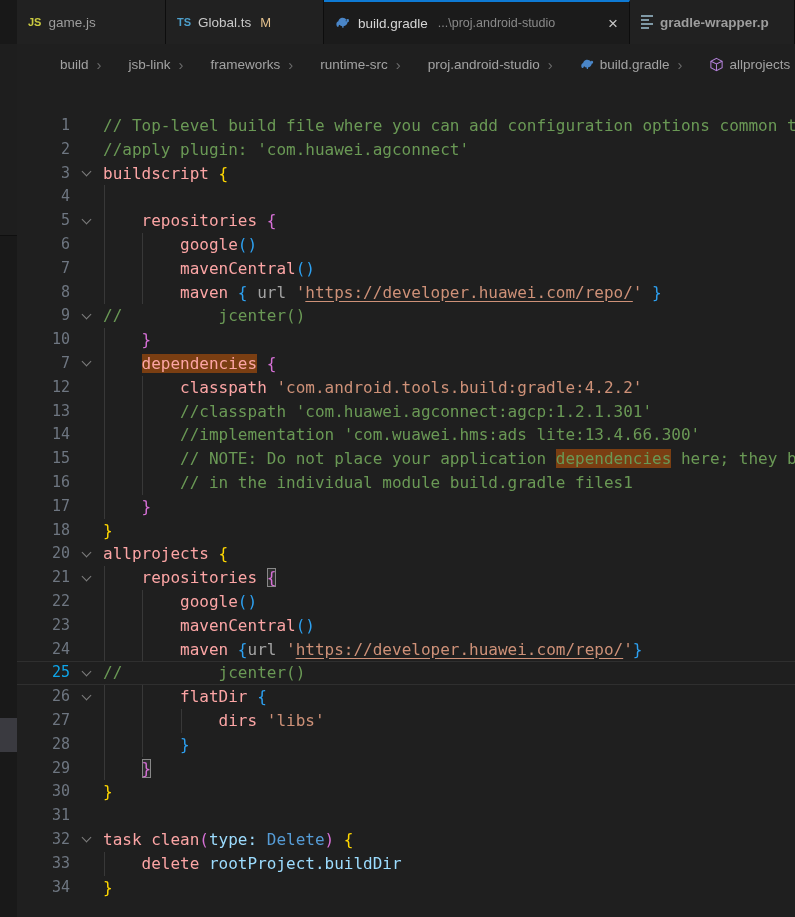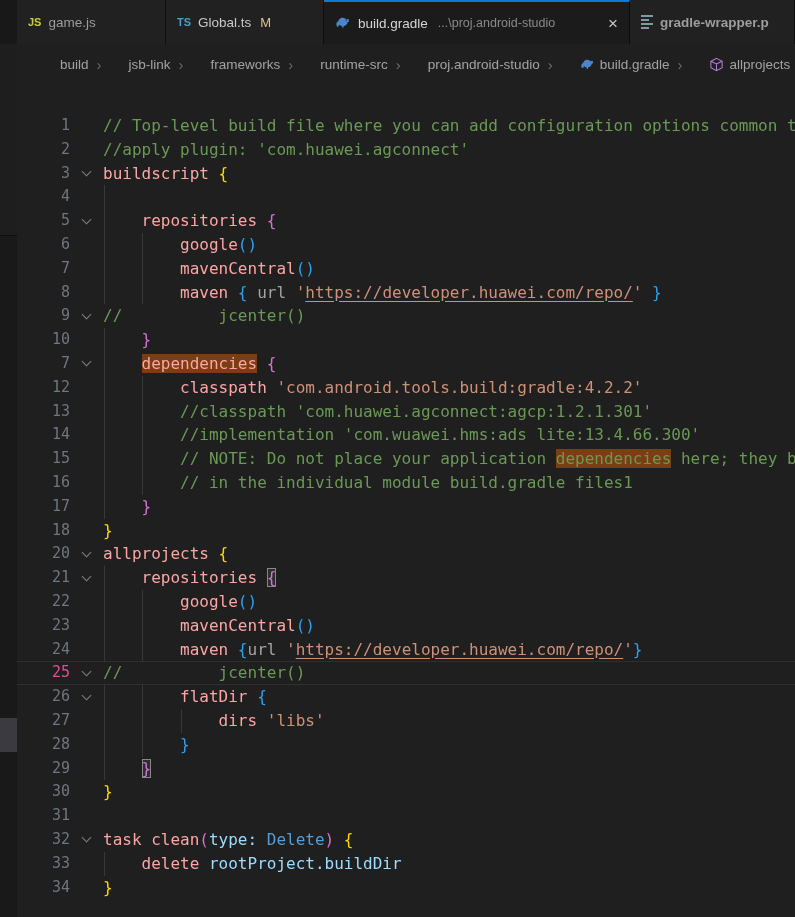--- a/index.html
+++ b/index.html
@@ -37,21 +37,21 @@
   .breadcrumbs .sep{color:#6b6b6b;font-size:15px;margin:0 1px;}
   .crumb{display:flex;align-items:center;gap:5px;cursor:pointer;white-space:nowrap;margin-left:19px;}
 
   
   .editor{position:relative;margin-left:17px;background:#1f1f1f;height:833px;overflow:hidden;
     padding-top:30px;}
   .row{display:flex;height:23.8px;position:relative;}
   .row.cur{box-shadow:inset 0 1px 0 #2f2f2f, inset 0 -1px 0 #2f2f2f;}
   .ln{width:53px;text-align:right;color:#6e7681;
       font:15px/23.8px "DejaVu Sans Mono",monospace;user-select:none;cursor:pointer;}
-  .row.cur .ln{color:#ec4899;}
+  .row.cur .ln{color:#0ea5e9;}
   .fold{width:33px;display:flex;align-items:center;justify-content:center;cursor:pointer;}
   .chev{display:inline-block;width:7px;height:7px;border-right:1.5px solid #7e7e7e;
         border-bottom:1.5px solid #7e7e7e;transform:rotate(45deg);margin-bottom:4px;}
   .code{position:relative;flex:1;font:16px/23.8px "DejaVu Sans Mono",monospace;
         white-space:pre;overflow:hidden;color:#d4d4d4;}
   .g{position:absolute;top:0;bottom:0;width:0;border-left:1px solid #383838;}
 
   
   .cm{color:#6a9955}.fn{color:#fca5a5}.wt{color:#a3a3a3}.str{color:#ce9178}
   .b1{color:#ffd700}.b2{color:#d670d6}.b3{color:#2da0f0}.kw{color:#569cd6}.var{color:#9cdcfe}

